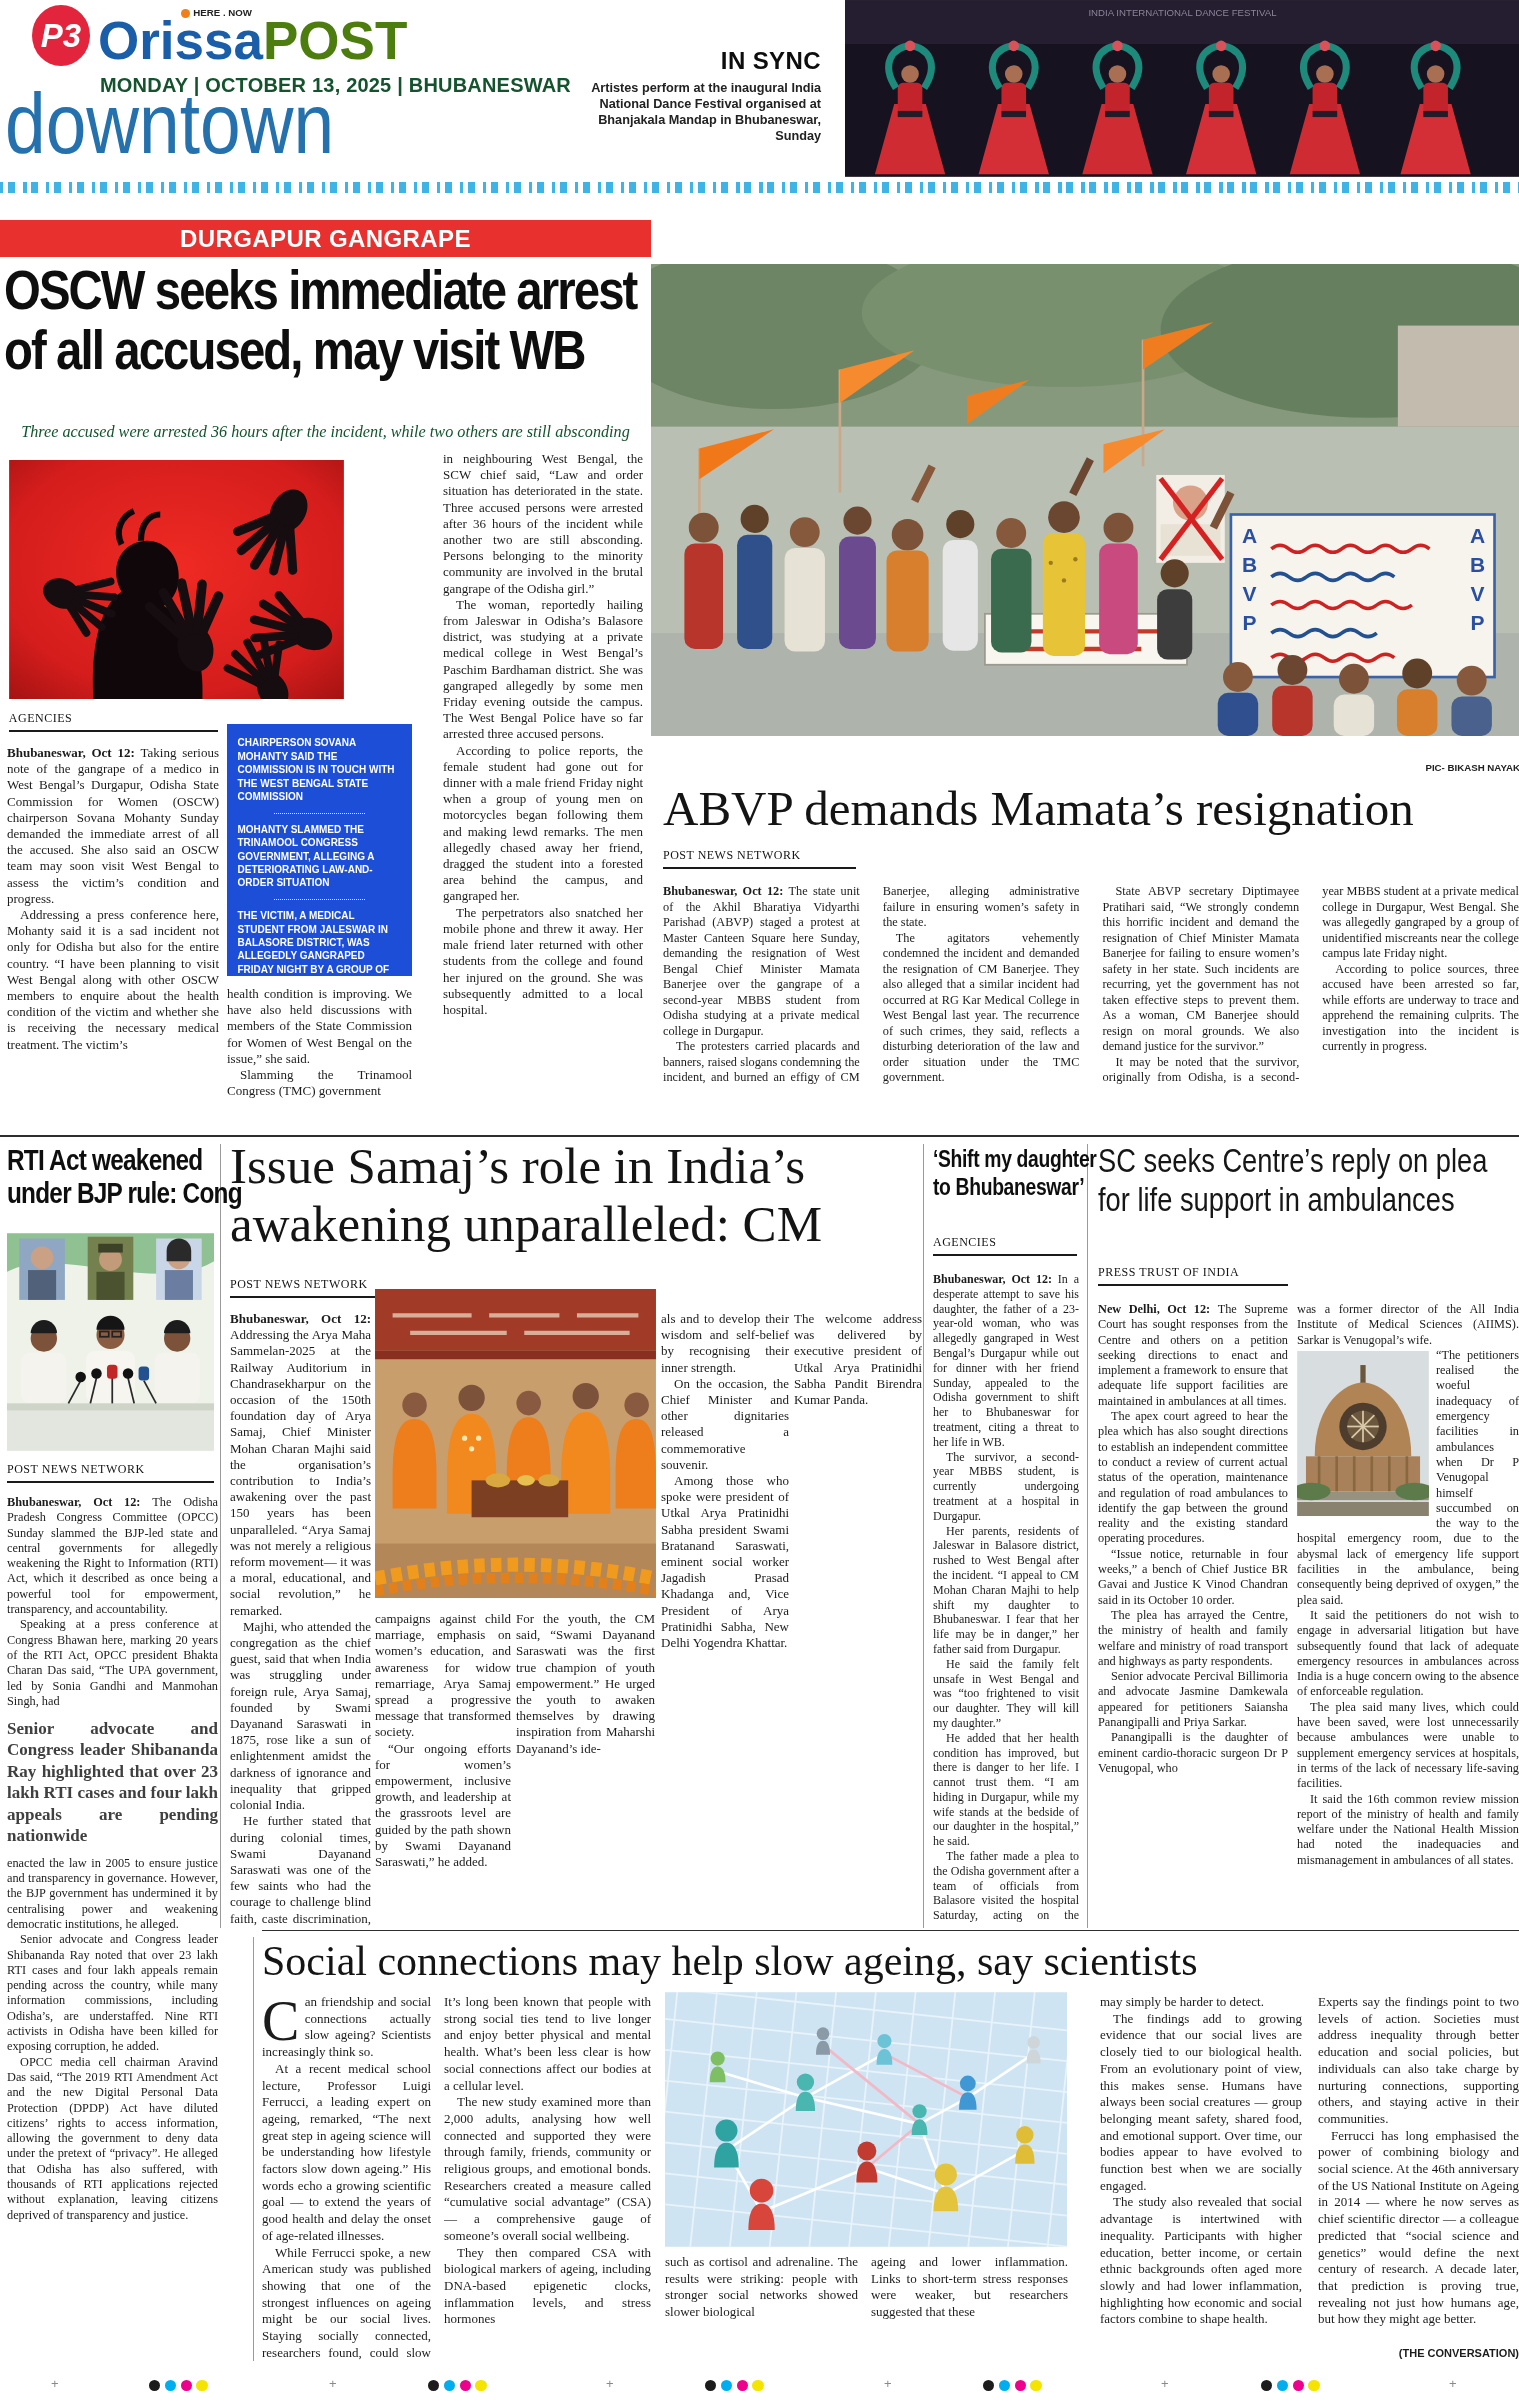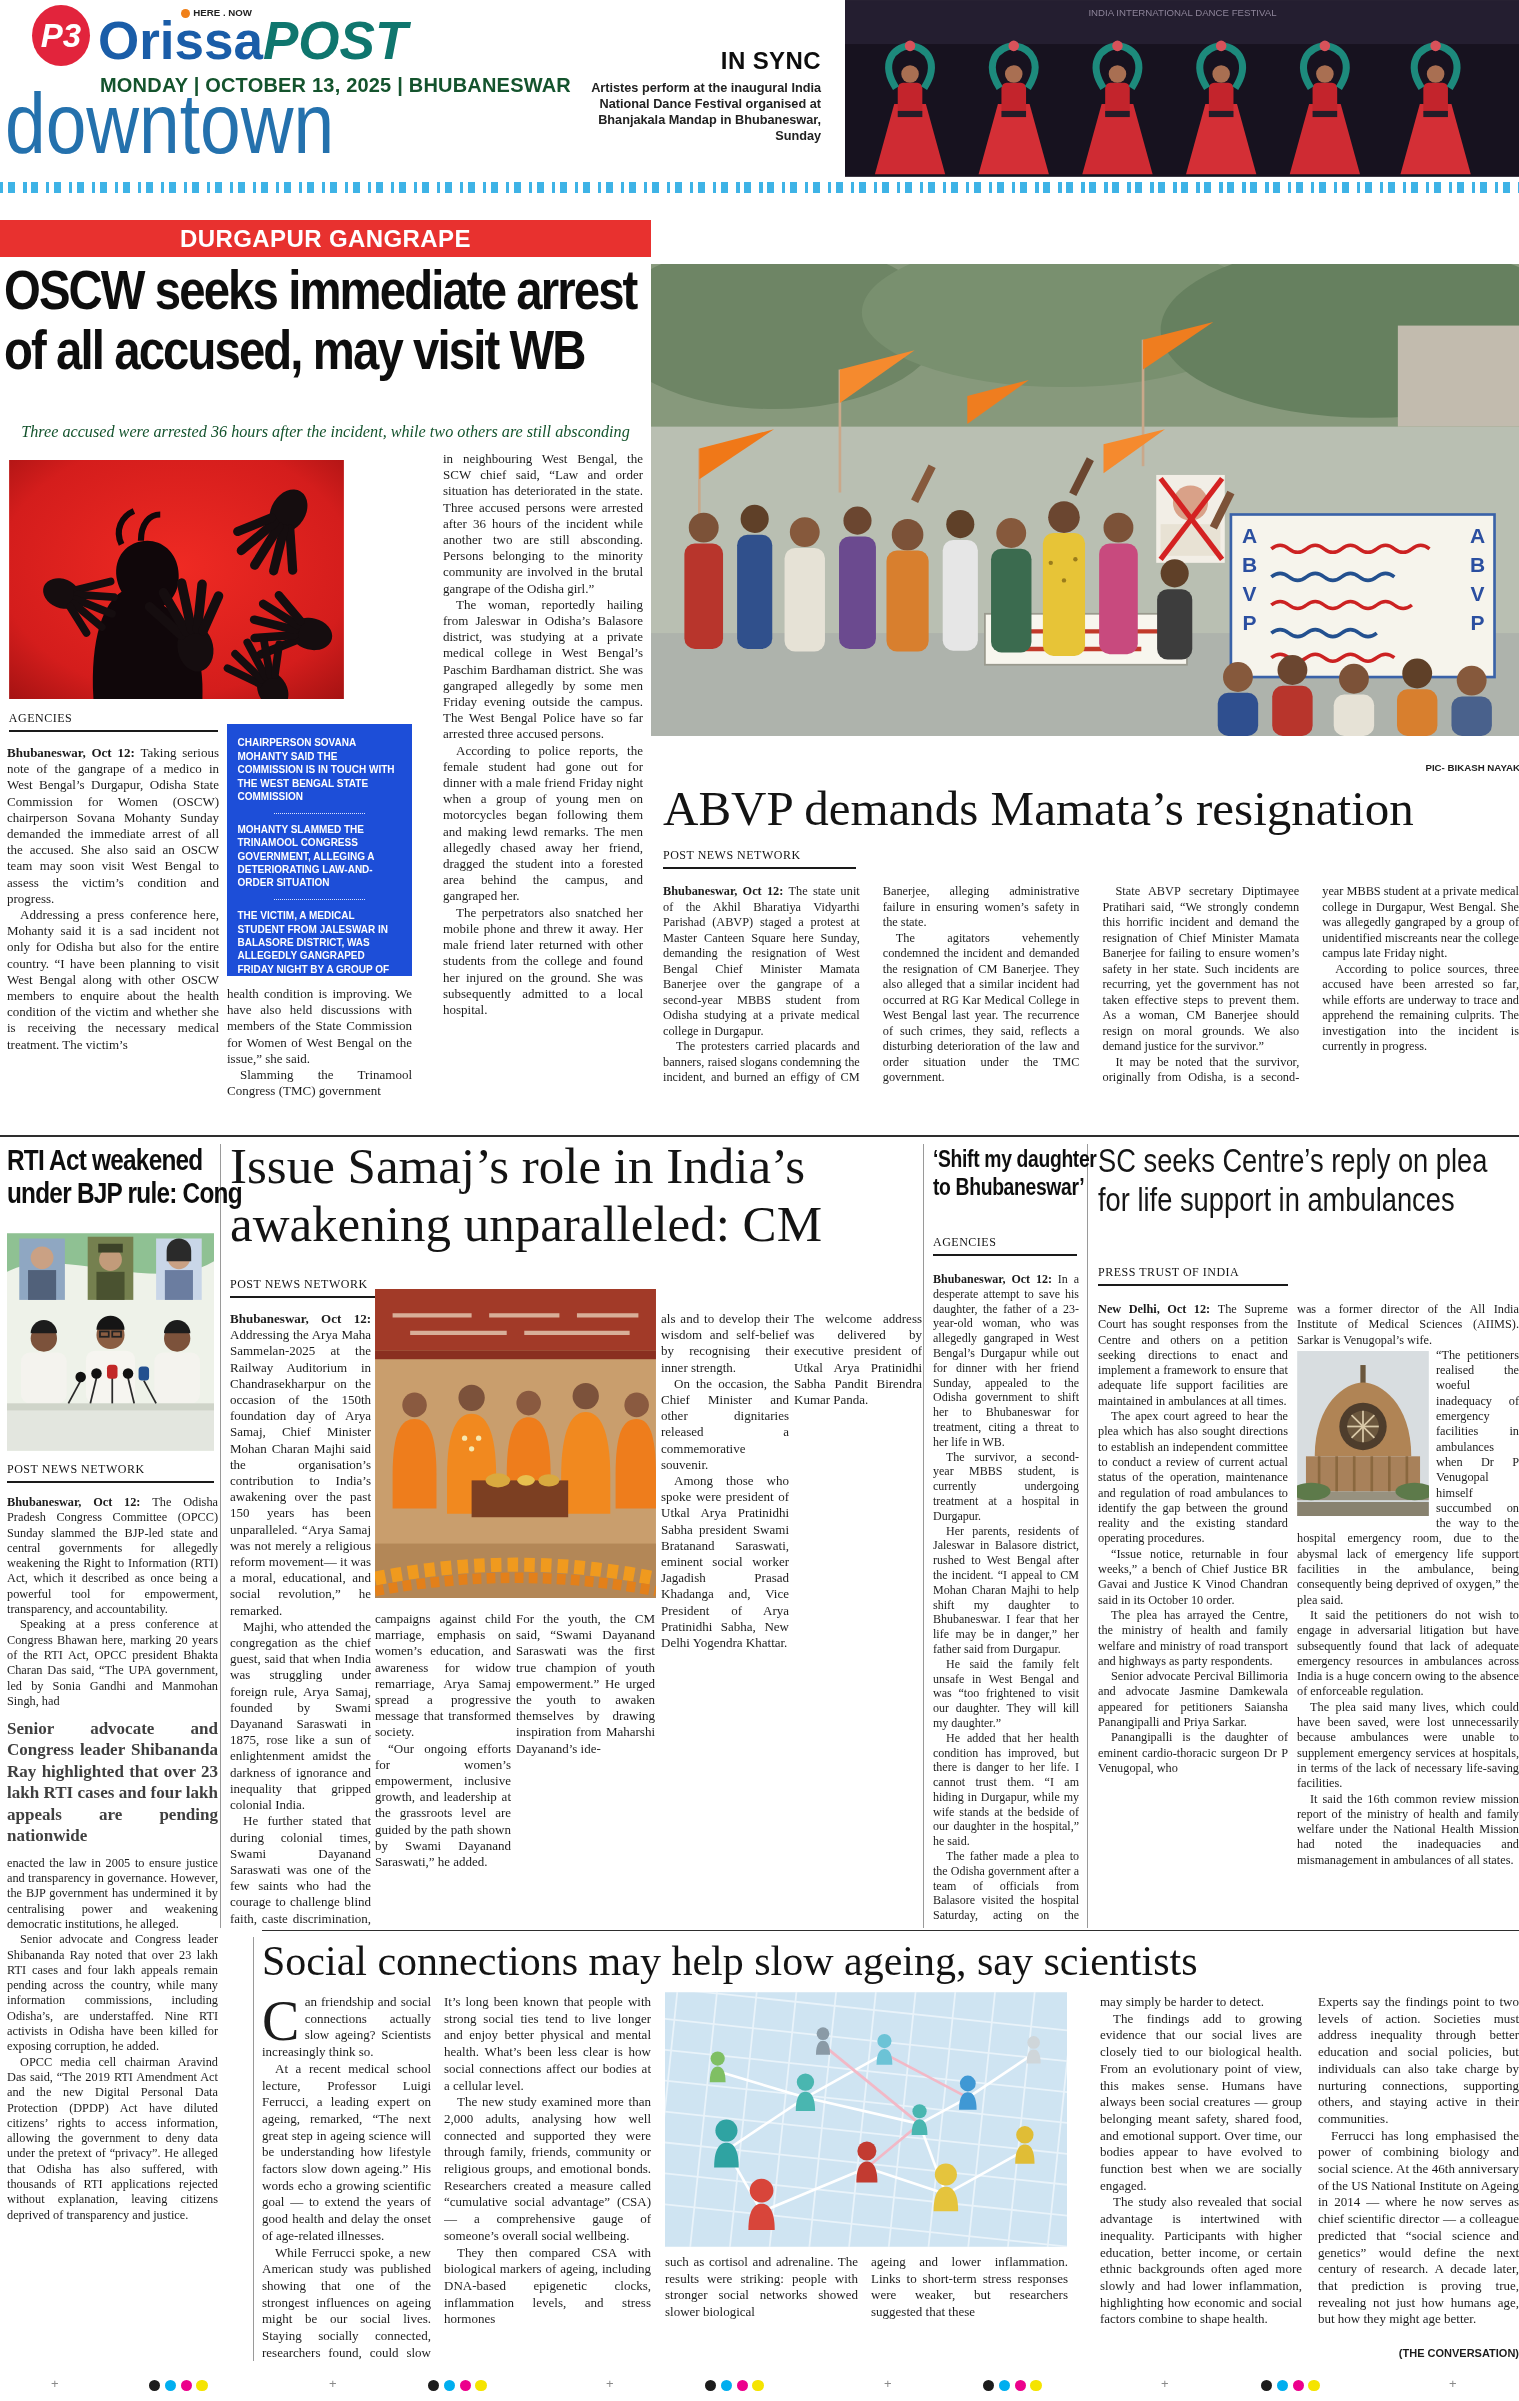--- a/index.html
+++ b/index.html
@@ -51,21 +51,21 @@
 <div class="page">
 
   <div class="abs" style="left:32px;top:5.3px;width:58px;height:61px;background:#e2243c;border-radius:50%;
               color:#fff;font:italic bold 33px 'Liberation Sans',sans-serif;text-align:center;line-height:61px;">P3</div>
 
   <div class="abs sans" style="left:181px;top:7px;font-size:9.7px;font-weight:bold;color:#222;">
     <span style="display:inline-block;width:8.8px;height:8.8px;border-radius:50%;background:#f08019;vertical-align:middle;margin-right:3.5px;"></span><span>HERE . NOW</span>
   </div>
 
   <div class="abs" style="left:98px;top:14px;font-family:'Liberation Sans',sans-serif;font-weight:bold;font-size:53px;letter-spacing:0px;line-height:53px;">
-    <span style="color:#1a5da8;">Orissa</span><span style="color:#0f766e;font-style:italic;">POST</span>
+    <span style="color:#1a5da8;">Orissa</span><span style="color:#4d7c0f;">POST</span>
   </div>
 
   <div class="abs sans" style="left:100px;top:74px;font-size:20px;font-weight:bold;color:#14532d;letter-spacing:0.2px;">MONDAY | OCTOBER 13, 2025 | BHUBANESWAR</div>
 
   <div class="abs" style="left:5.3px;top:76px;font-family:'Liberation Sans',sans-serif;font-size:86px;line-height:95px;color:#2471ad;">
     <span class="cond" style="transform:scaleX(.85);">downtown</span>
   </div>
 
   <div class="abs" style="left:562px;top:47px;width:259px;text-align:right;">
     <div class="sans" style="font-size:24px;font-weight:900;color:#0d0d0d;letter-spacing:0.4px;">IN SYNC</div>

